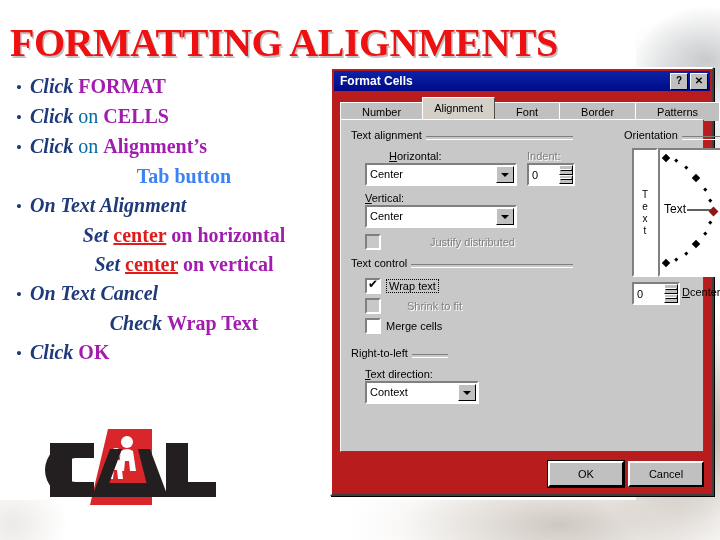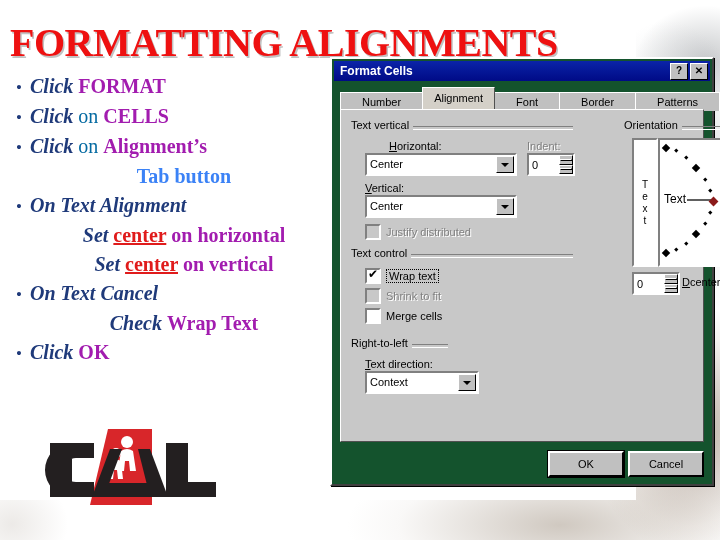--- a/index.html
+++ b/index.html
@@ -102,23 +102,23 @@
   
   #logo {
     position: absolute;
     left: 30px; top: 425px;
     width: 200px; height: 85px;
   }
 
   
   #dialog {
     position: absolute;
-    left: 330px; top: 57px;
+    left: 330px; top: 67px;
     width: 380px; height: 425px;
-    background: #14532d;
+    background: #b91c1c;
     border: 2px solid;
     border-color: #ffffff #404040 #404040 #ffffff;
     box-shadow: 1px 1px 0 #000000;
     font-family: "Liberation Sans", sans-serif;
     font-size: 11px;
     color: #000000;
   }
   #titlebar {
     position: absolute;
     left: 2px; top: 2px; right: 2px; height: 20px;
@@ -431,21 +431,21 @@
         <div class="tab">Font</div>
         <div class="tab">Border</div>
         <div class="tab">Patterns</div>
         <div class="tab">Protection</div>
       </div>
 
     <div id="tabpanel">
 
       <div class="group" style="left:10px; top:10px; width:222px; height:118px;">
         <div class="gline"></div>
-        <div class="glabel">Text vertical</div>
+        <div class="glabel">Text alignment</div>
 
         <div class="fieldlabel" style="position:absolute; left:14px; top:20px;padding-left:24px;">
           <u>H</u><span>orizontal:</span>
         </div>
         <div class="combo" style="left:14px; top:33px; width:148px;">
           <div class="val">Center</div>
           <div class="arrowbtn">
               <div class="tri-down"></div>
             </div>
         </div>
@@ -466,37 +466,37 @@
           <div class="updown">
             <div>
                 <div class="tri-up-s"></div>
               </div>
             <div>
                 <div class="tri-down-s"></div>
               </div>
           </div>
         </div>
 
-        <div class="checkrow dim" style="left:14px; top:104px;">
+        <div class="checkrow dim" style="left:14px; top:104px;gap:44px;">
           <div class="cbox disabled"></div>
           <span>Justify distributed</span>
         </div>
       </div>
 
       <div class="group" style="left:10px; top:138px; width:222px; height:78px;">
         <div class="gline"></div>
         <div class="glabel">Text control</div>
         <div id="text-control-items">
             <div class="checkrow" style="left: 14px; top: 20px;">
               <div class="cbox">
                 <span class="tick">✔</span>
               </div>
               <span class="focusrect">Wrap text</span>
             </div>
-            <div class="checkrow dim" style="left: 14px; top: 40px;">
+            <div class="checkrow dim" style="left: 14px; top: 40px; gap: 21px;">
               <div class="cbox disabled"></div>
               <span>Shrink to fit</span>
             </div>
             <div class="checkrow" style="left: 14px; top: 60px;">
               <div class="cbox"></div>
               <span>Merge cells</span>
             </div>
           </div>
       </div>
 

